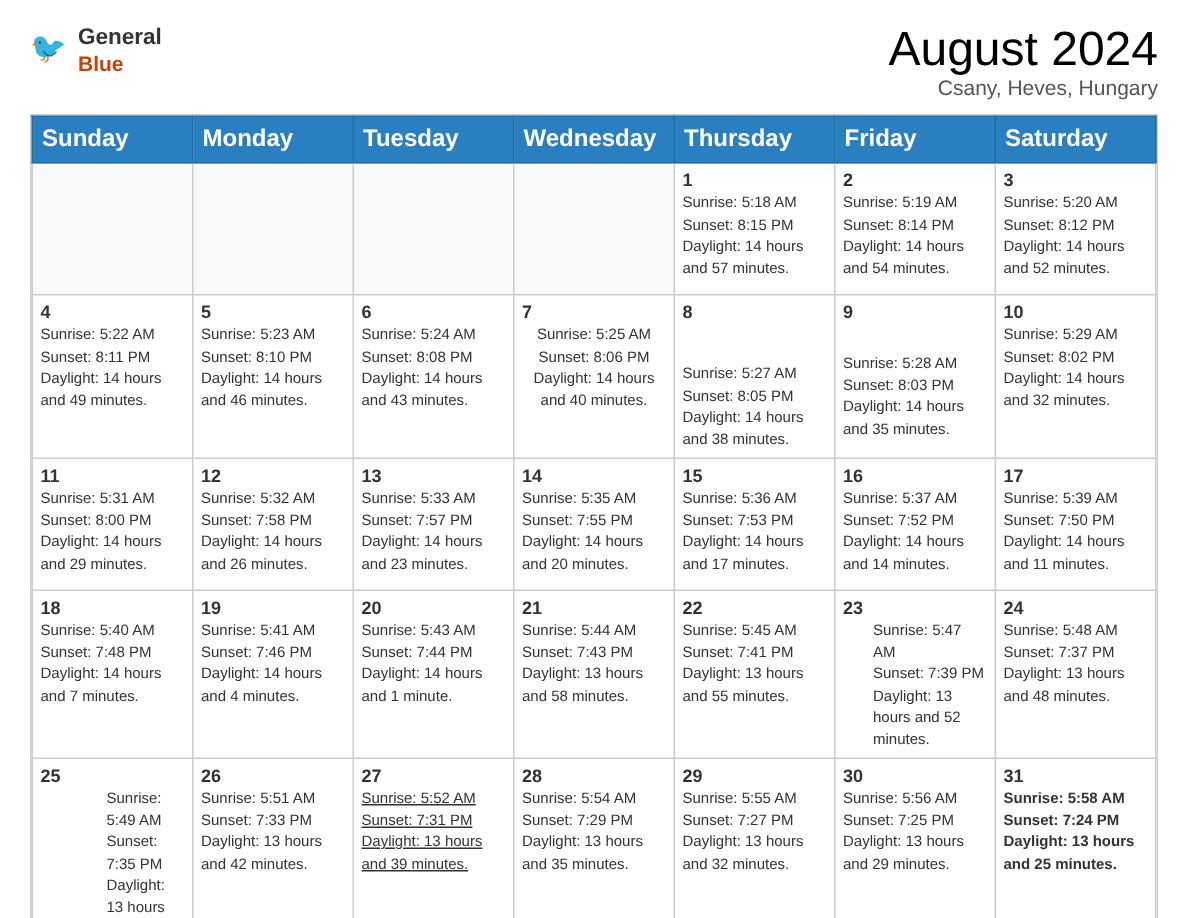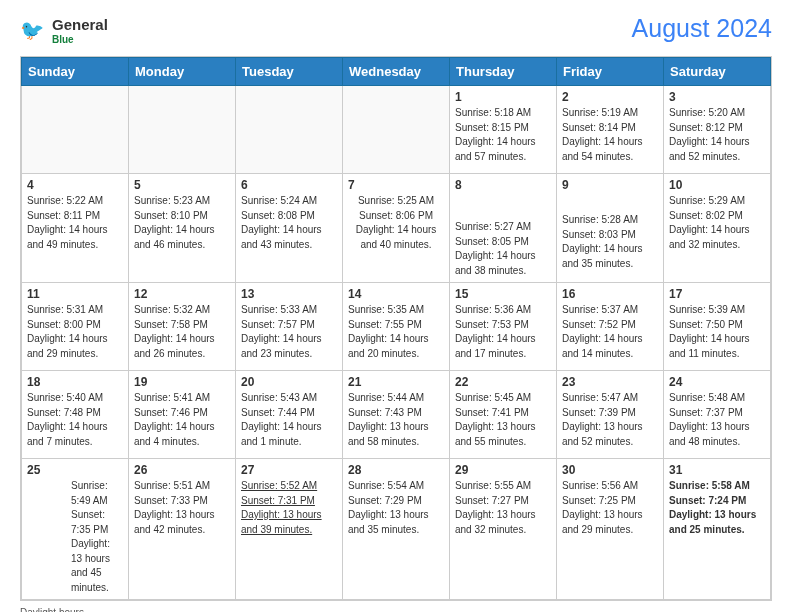--- a/index.html
+++ b/index.html
@@ -29,23 +29,23 @@
       gap: 4px;
     }
     .logo-bird {
       width: 28px;
       height: 28px;
     }
     .title-block {
       text-align: right;
     }
     .month-title {
-      font-size: 25px;
+      font-size: 32px;
       font-weight: 300;
-      color: #3b82f6;
+      color: #000000;
       line-height: 1;
     }
     .location-title {
       font-size: 14px;
       color: #555;
       margin-top: 2px;
     }
     .calendar {
       flex: 1;
       border: 1px solid #ccc;
@@ -57,21 +57,21 @@
       width: 100%;
       height: 100%;
       border-collapse: collapse;
       table-layout: fixed;
     }
     .calendar thead tr th {
       background-color: #2a7fc1;
       color: white;
       text-align: left;
       padding: 6px 6px;
-      font-size: 13px;
+      font-size: 16px;
       font-weight: bold;
       border: 1px solid #1a6fa0;
     }
     .calendar tbody tr td {
       vertical-align: top;
       border: 1px solid #ccc;
       padding: 4px 5px;
       font-size: 9.5px;
       color: #333;
       background: #fff;
@@ -104,25 +104,26 @@
 <body>
 
 <div class="page">
   <div class="header">
     <div class="logo">
       <svg class="logo-bird" viewBox="0 0 40 40">
         <text y="28" font-size="28" fill="#2a7fc1">🐦</text>
       </svg>
       <div>
         <div style="font-size:15px;font-weight:bold;color:#333;line-height:1.2;">General</div>
-        <div style="font-size:10px;font-weight:bold;color:#15803d;line-height:1.2;">Blue</div>
+        <div style="font-size:14px;font-weight:bold;color:#c2410c;line-height:1.2;">Blue</div>
       </div>
     </div>
     <div class="title-block">
       <div class="month-title">August 2024</div>
+      <div class="location-title">Csany, Heves, Hungary</div>
     </div>
   </div>
 
   <div class="calendar">
     <table>
       <thead>
         <tr>
         <th>Sunday</th>
             <th>Monday</th>
             <th>Tuesday</th>
@@ -271,21 +272,21 @@
 Daylight: 13 hours and 58 minutes.</div>
             </td>
             <td>
               <div class="day-number">22</div>
               <div class="day-info" style="white-space: pre-line;">Sunrise: 5:45 AM
 Sunset: 7:41 PM
 Daylight: 13 hours and 55 minutes.</div>
             </td>
             <td>
               <div class="day-number">23</div>
-              <div class="day-info" style="white-space: pre-line;">Sunrise: 5:47 AM
+              <div class="day-info" style="white-space: pre-line; margin-left: 20px;">Sunrise: 5:47 AM
 Sunset: 7:39 PM
 Daylight: 13 hours and 52 minutes.</div>
             </td>
             <td>
               <div class="day-number">24</div>
               <div class="day-info" style="white-space: pre-line;">Sunrise: 5:48 AM
 Sunset: 7:37 PM
 Daylight: 13 hours and 48 minutes.</div>
             </td>
           </tr>

